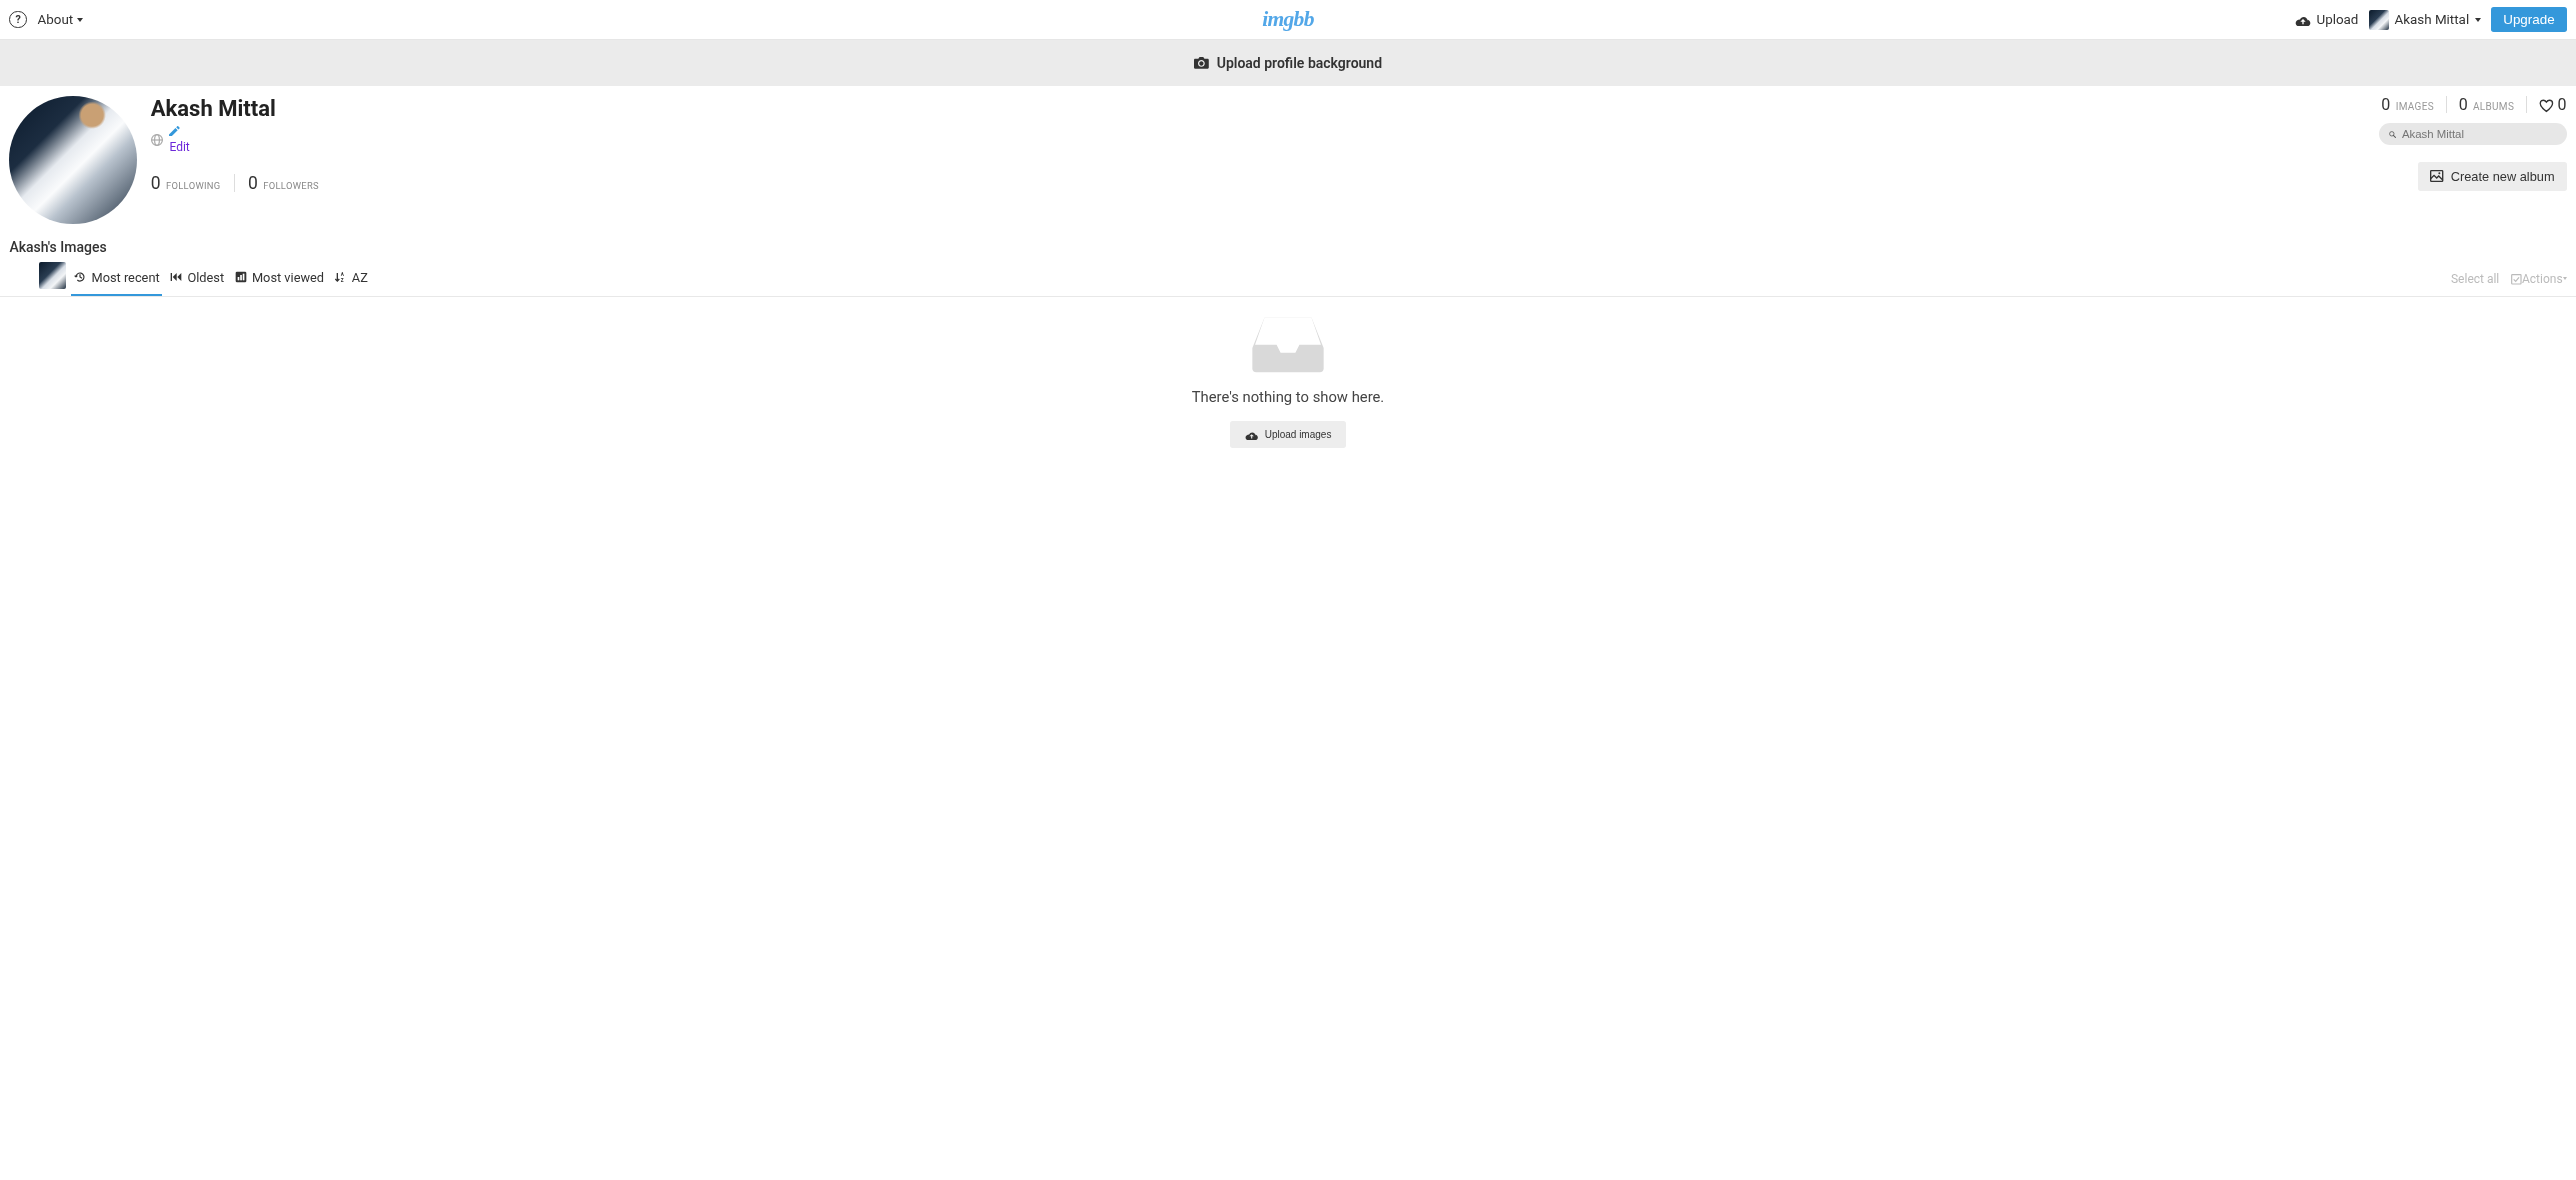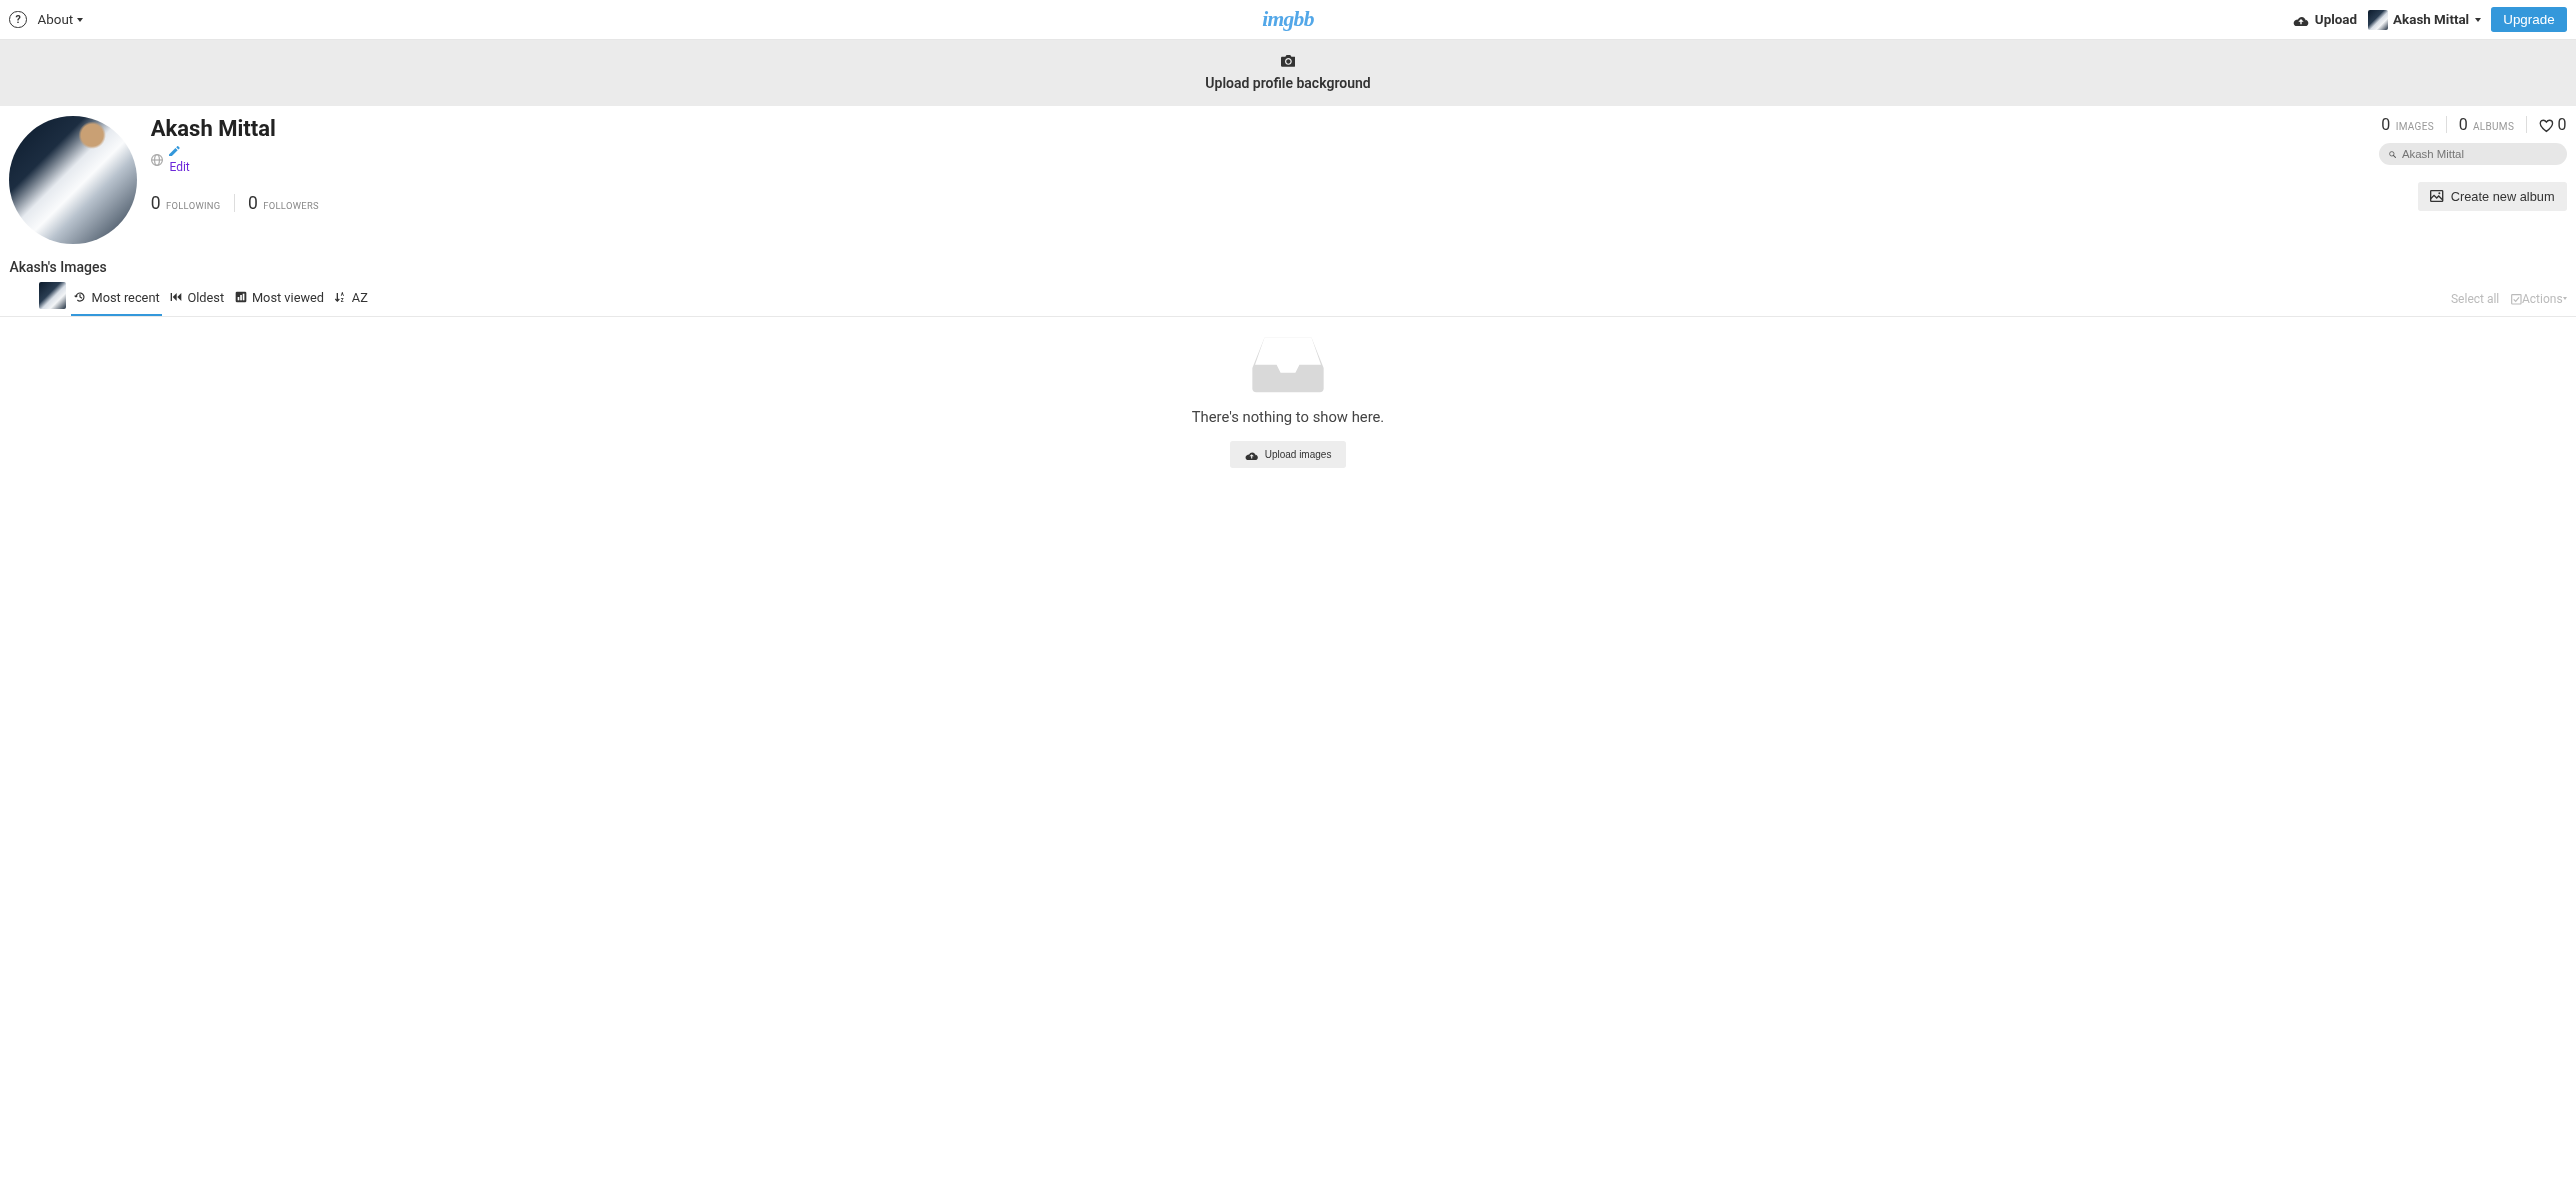--- a/index.html
+++ b/index.html
@@ -29,41 +29,40 @@
   .caret-down {
     width: 0; height: 0; border-left: 3.4px solid transparent; border-right: 3.4px solid transparent;
     border-top: 4px solid #333;
   }
   .logo {
     font-family: "Comic Sans MS", "Brush Script MT", cursive;
     font-weight: 700; font-style: italic;
     font-size: 21.5px; color: #52a7e8; letter-spacing: -0.7px;
     position: absolute; left: 50%; transform: translateX(-50%);
   }
-  .topbar-item { display: flex; align-items: center; gap: 5.4px; font-size: 13.4px; color: #333; cursor: pointer; font-weight: bold; }
+  .topbar-item { display: flex; align-items: center; gap: 5.4px; font-size: 13.4px; color: #333; cursor: pointer; }
   .avatar-small {
     width: 20px; height: 20px; border-radius: 2px;
     background: linear-gradient(135deg, #0b1a2b 0%, #2a3d52 40%, #d8dee6 55%, #f2f4f6 70%, #1f2e3f 100%);
   }
   .upgrade-btn {
     background: #3498db; color: #fff; border: none; border-radius: 2.7px;
     padding: 5.4px 12px; font-size: 13.4px; cursor: pointer;
   }
 
   
   .cloud-upload-icon { width: 16px; height: 13.4px; position: relative; }
   .cloud-upload-icon svg { width: 100%; height: 100%; }
 
   
   .upload-banner {
     background: #ebebeb; text-align: center; padding: 14.8px 0;
     font-size: 14px; font-weight: 600; color: #333;
     display: flex; align-items: center; justify-content: center; gap: 8px;
     cursor: pointer;
-    flex-direction: column;
   }
   .camera-icon { width: 14.8px; height: 12px; }
 
   
   .profile-wrap { position: relative; padding: 10.7px 9.4px 0 9.4px; }
   .profile-row { display: flex; gap: 13.4px; }
   .avatar-large {
     width: 128px; height: 128px; border-radius: 50%;
     background:
       radial-gradient(circle at 65% 15%, #c9a074 0%, #c9a074 8%, transparent 10%),

